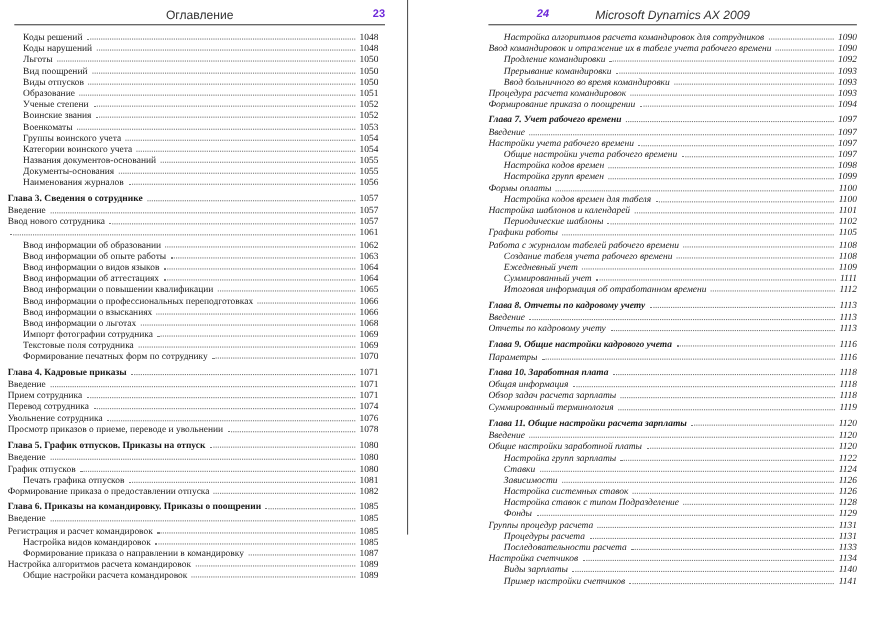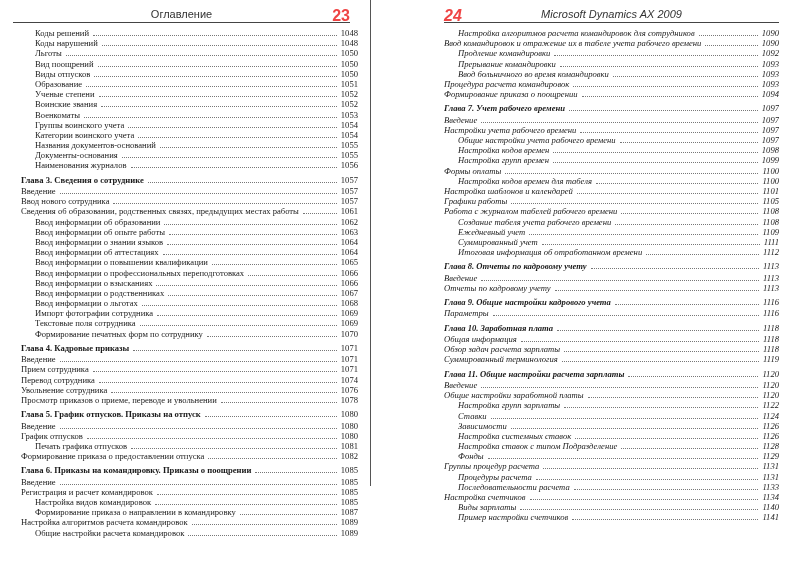--- a/index.html
+++ b/index.html
@@ -17,28 +17,28 @@
     border-bottom: 1px solid #444;
     font-family: "Liberation Sans", sans-serif;
   }
   #left-page .header { left: 13px; width: 337px; }
   #right-page .header { left: 64px; width: 335px; }
   .running-title {
     position: absolute; left: 0; right: 0; top: 2px; text-align: center;
     font-size: 11px; color: #333;
   }
   .page-num {
-    position: absolute; top: 1px; font-size: 16px; font-weight: bold; color: #ef4444;
+    position: absolute; top: 1px; font-size: 10px; font-weight: bold; color: #6d28d9; margin-left: 44px;
   }
   #left-page .page-num { right: 0; }
   #right-page .page-num { left: 0; }
   .toc {
     position: absolute; top: 28px; list-style: none; margin: 0; padding: 0;
   }
-  #left-page .toc { left: 21px; width: 337px; }
+  #left-page .toc { left: 7px; width: 337px; }
   #right-page .toc { left: 64px; width: 335px; }
   .toc li {
     display: flex; align-items: baseline;
     height: 10.2px; line-height: 10.2px; font-size: 8.6px;
     white-space: nowrap; overflow: hidden;
   }
   .toc li.l1 { padding-left: 0; }
   .toc li.l2 { padding-left: 14px; }
   .toc li.chapter { font-weight: bold; margin-top: 4px; margin-bottom: 1.2px; }
   .toc .t { flex: 0 0 auto; padding-right: 2px; }
@@ -136,36 +136,35 @@
         <span class="t">Введение</span>
         <span class="dots"></span>
         <span class="p">1057</span>
       </li>
       <li class="l1">
         <span class="t">Ввод нового сотрудника</span>
         <span class="dots"></span>
         <span class="p">1057</span>
       </li>
       <li class="l1">
-        <span class="t">Сведения об образовании, родственных связях, предыдущих местах работы</span>
         <span class="dots"></span>
         <span class="p">1061</span>
       </li>
       <li class="l2">
         <span class="t">Ввод информации об образовании</span>
         <span class="dots"></span>
         <span class="p">1062</span>
       </li>
       <li class="l2">
         <span class="t">Ввод информации об опыте работы</span>
         <span class="dots"></span>
         <span class="p">1063</span>
       </li>
       <li class="l2">
-        <span class="t">Ввод информации о знании языков</span>
+        <span class="t">Ввод информации о видов языков</span>
         <span class="dots"></span>
         <span class="p">1064</span>
       </li>
       <li class="l2">
         <span class="t">Ввод информации об аттестациях</span>
         <span class="dots"></span>
         <span class="p">1064</span>
       </li>
       <li class="l2">
         <span class="t">Ввод информации о повышении квалификации</span>
@@ -174,25 +173,20 @@
       </li>
       <li class="l2">
         <span class="t">Ввод информации о профессиональных переподготовках</span>
         <span class="dots"></span>
         <span class="p">1066</span>
       </li>
       <li class="l2">
         <span class="t">Ввод информации о взысканиях</span>
         <span class="dots"></span>
         <span class="p">1066</span>
-      </li>
-      <li class="l2">
-        <span class="t">Ввод информации о родственниках</span>
-        <span class="dots"></span>
-        <span class="p">1067</span>
       </li>
       <li class="l2">
         <span class="t">Ввод информации о льготах</span>
         <span class="dots"></span>
         <span class="p">1068</span>
       </li>
       <li class="l2">
         <span class="t">Импорт фотографии сотрудника</span>
         <span class="dots"></span>
         <span class="p">1069</span>
@@ -379,20 +373,25 @@
       <li class="l2">
         <span class="t">Настройка кодов времен для табеля</span>
         <span class="dots"></span>
         <span class="p">1100</span>
       </li>
       <li class="l1">
         <span class="t">Настройка шаблонов и календарей</span>
         <span class="dots"></span>
         <span class="p">1101</span>
       </li>
+      <li class="l2">
+        <span class="t">Периодические шаблоны</span>
+        <span class="dots"></span>
+        <span class="p">1102</span>
+      </li>
       <li class="l1">
         <span class="t">Графики работы</span>
         <span class="dots"></span>
         <span class="p">1105</span>
       </li>
       <li class="l1">
         <span class="t">Работа с журналом табелей рабочего времени</span>
         <span class="dots"></span>
         <span class="p">1108</span>
       </li>

